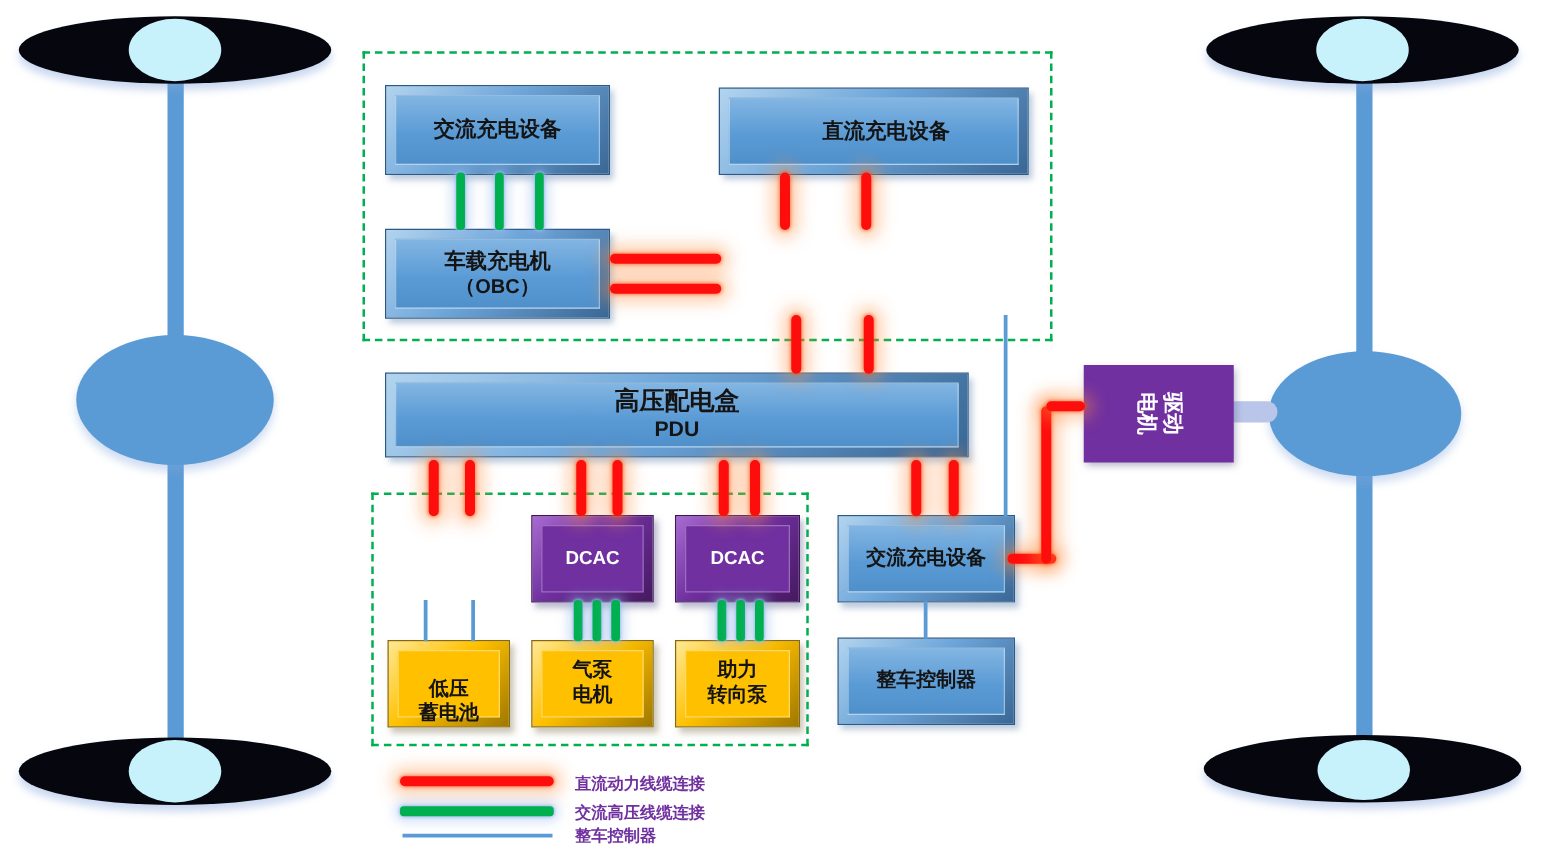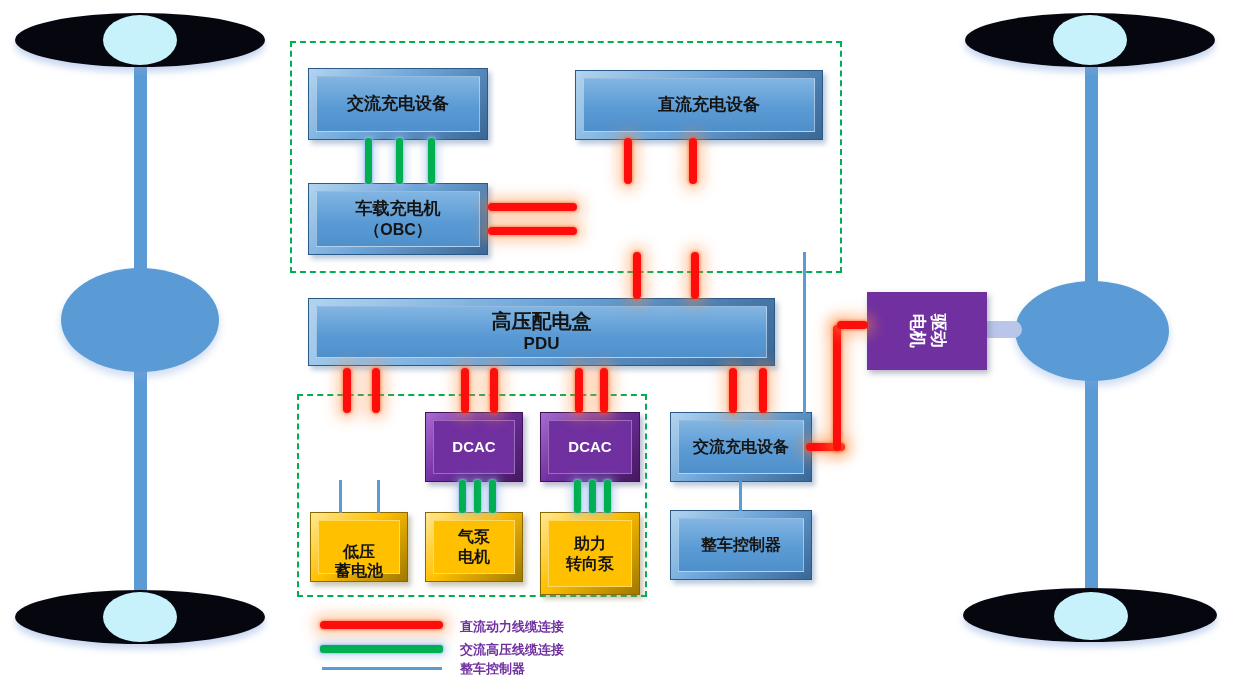--- a/index.html
+++ b/index.html
@@ -158,21 +158,21 @@
   <div class="node bevel-yellow" style="left:310px; top:512px; width:98px; height:70px;justify-content:flex-end;">
     <div class="lbl t-dark fs16">低压</div>
     <div class="lbl t-dark fs16">蓄电池</div>
   </div>
 
   <div class="node bevel-yellow" style="left:425px; top:512px; width:98px; height:70px;">
     <div class="lbl t-dark fs16">气泵</div>
     <div class="lbl t-dark fs16">电机</div>
   </div>
 
-  <div class="node bevel-yellow" style="left:540px; top:512px; width:100px; height:83px;">
+  <div class="node bevel-yellow" style="left:540px; top:512px; width:100px; height:70px;">
     <div class="lbl t-dark fs16">助力</div>
     <div class="lbl t-dark fs16">转向泵</div>
   </div>
 
   <div class="node bevel-blue" style="left:670px; top:412px; width:142px; height:70px;">
     <div class="lbl t-dark fs16">交流充电设备</div>
   </div>
 
   <div class="node bevel-blue" style="left:670px; top:510px; width:142px; height:70px;">
     <div class="lbl t-dark fs16">整车控制器</div>

